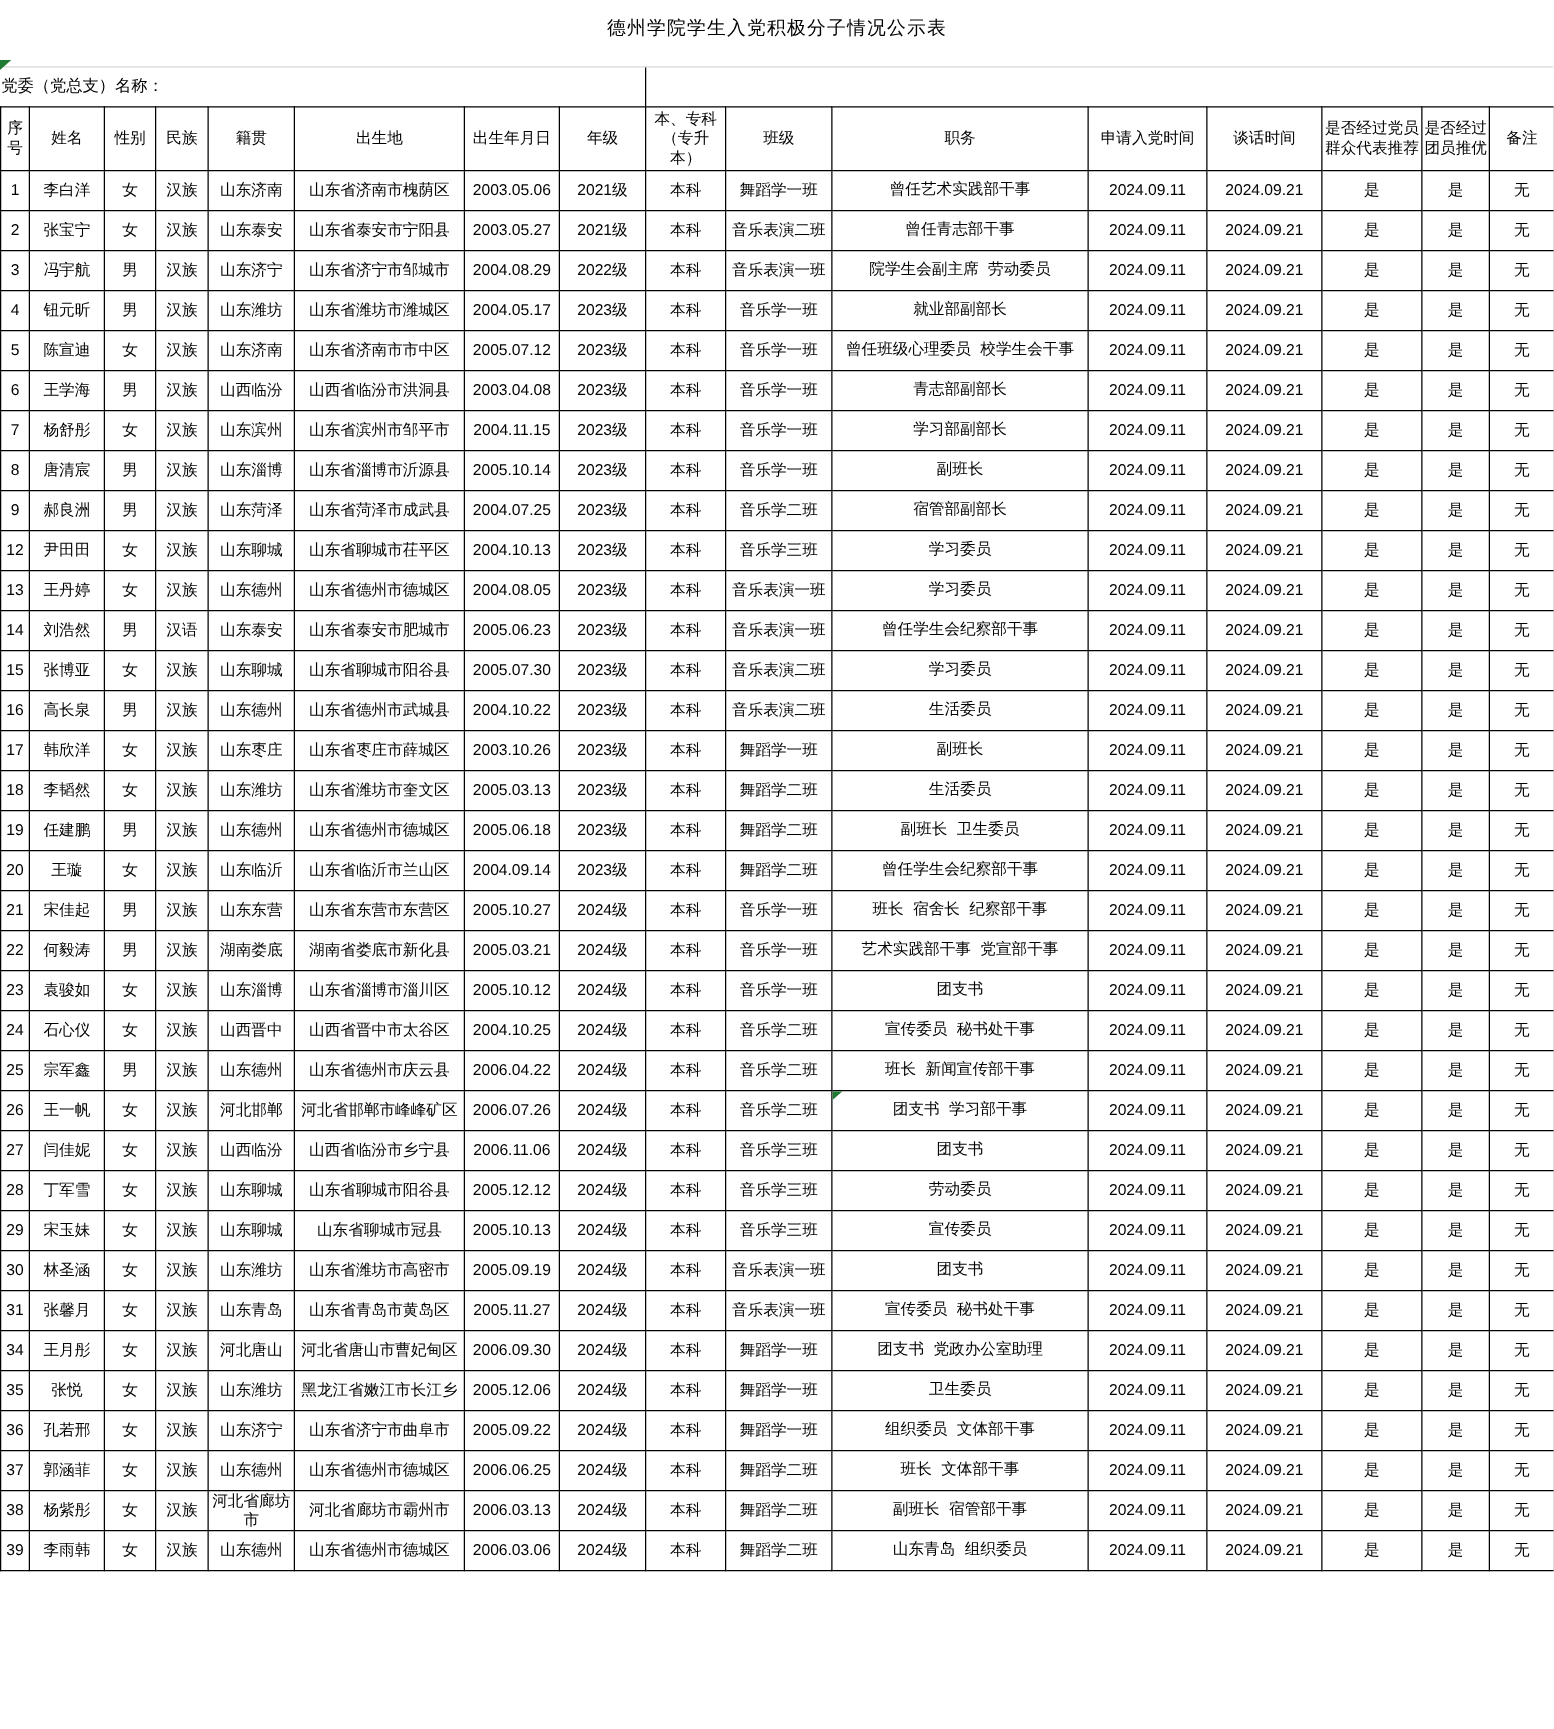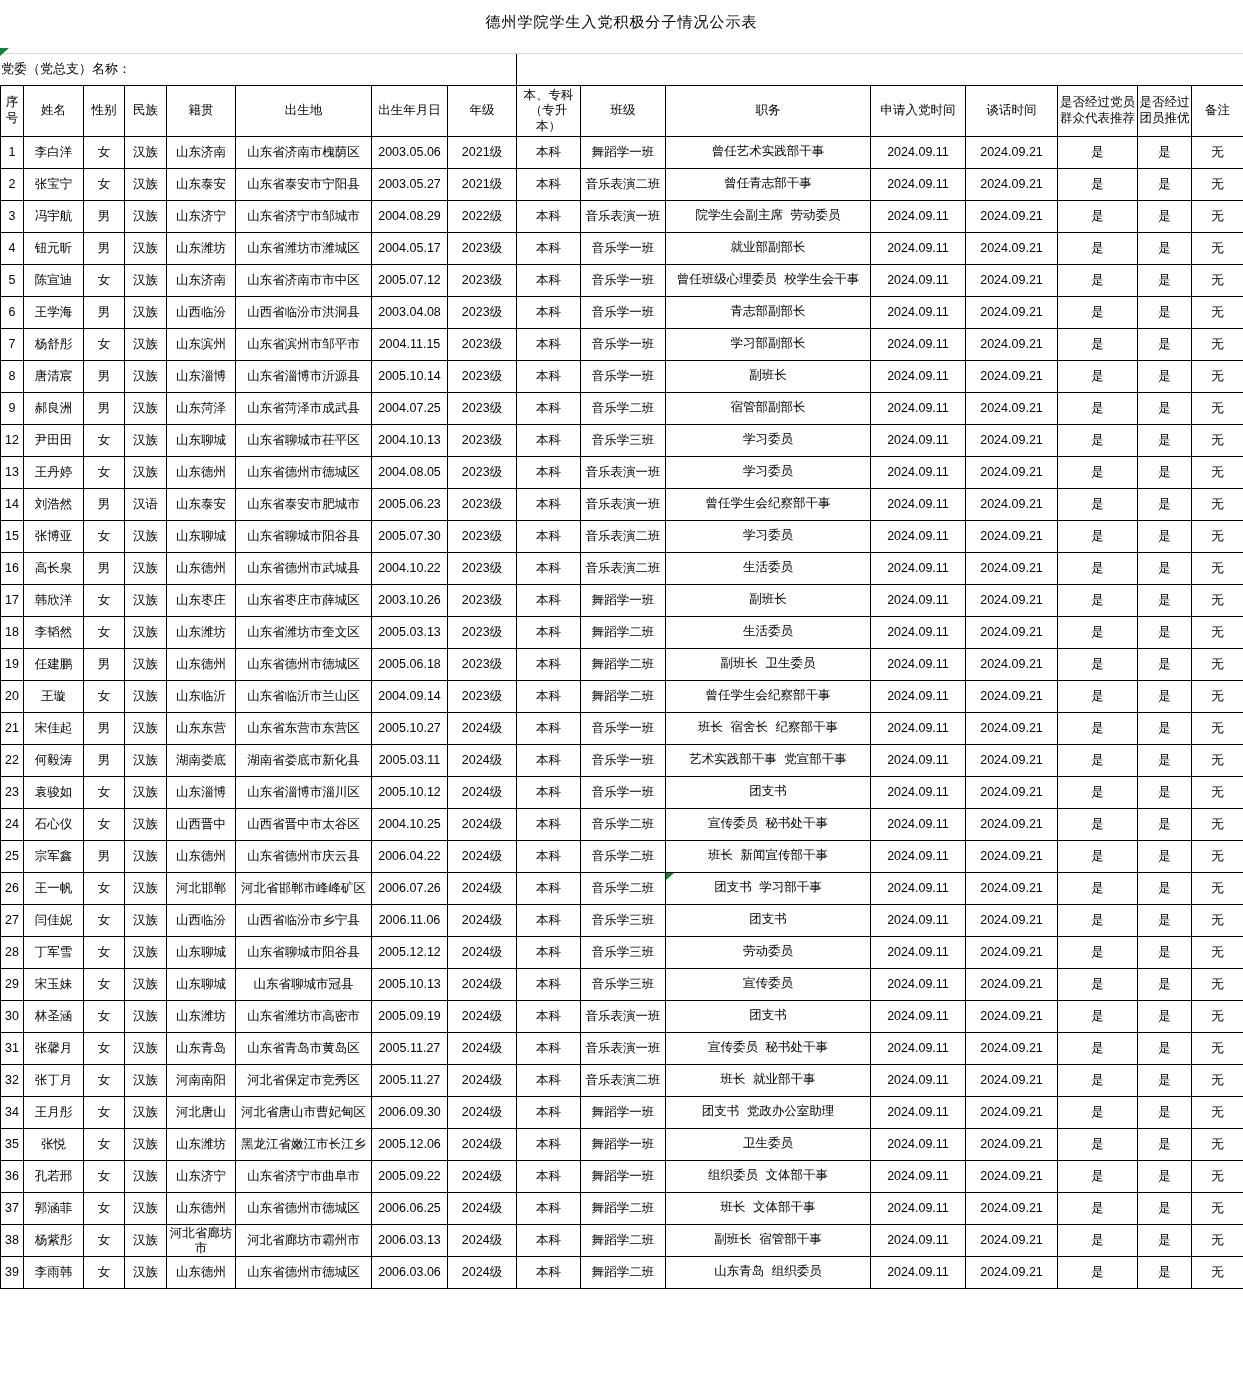--- a/index.html
+++ b/index.html
@@ -418,21 +418,21 @@
           <td>是</td>
           <td>无</td>
         </tr>
         <tr>
           <td>22</td>
           <td>何毅涛</td>
           <td>男</td>
           <td>汉族</td>
           <td>湖南娄底</td>
           <td>湖南省娄底市新化县</td>
-          <td>2005.03.11</td>
+          <td>2005.03.21</td>
           <td>2024级</td>
           <td>本科</td>
           <td>音乐学一班</td>
           <td class="pos-cell">艺术实践部干事 党宣部干事</td>
           <td>2024.09.11</td>
           <td>2024.09.21</td>
           <td>是</td>
           <td>是</td>
           <td>无</td>
         </tr>
@@ -585,38 +585,20 @@
           <td>张馨月</td>
           <td>女</td>
           <td>汉族</td>
           <td>山东青岛</td>
           <td>山东省青岛市黄岛区</td>
           <td>2005.11.27</td>
           <td>2024级</td>
           <td>本科</td>
           <td>音乐表演一班</td>
           <td class="pos-cell">宣传委员 秘书处干事</td>
-          <td>2024.09.11</td>
-          <td>2024.09.21</td>
-          <td>是</td>
-          <td>是</td>
-          <td>无</td>
-        </tr>
-        <tr>
-          <td>32</td>
-          <td>张丁月</td>
-          <td>女</td>
-          <td>汉族</td>
-          <td>河南南阳</td>
-          <td>河北省保定市竞秀区</td>
-          <td>2005.11.27</td>
-          <td>2024级</td>
-          <td>本科</td>
-          <td>音乐表演二班</td>
-          <td class="pos-cell">班长 就业部干事</td>
           <td>2024.09.11</td>
           <td>2024.09.21</td>
           <td>是</td>
           <td>是</td>
           <td>无</td>
         </tr>
         <tr>
           <td>34</td>
           <td>王月彤</td>
           <td>女</td>

